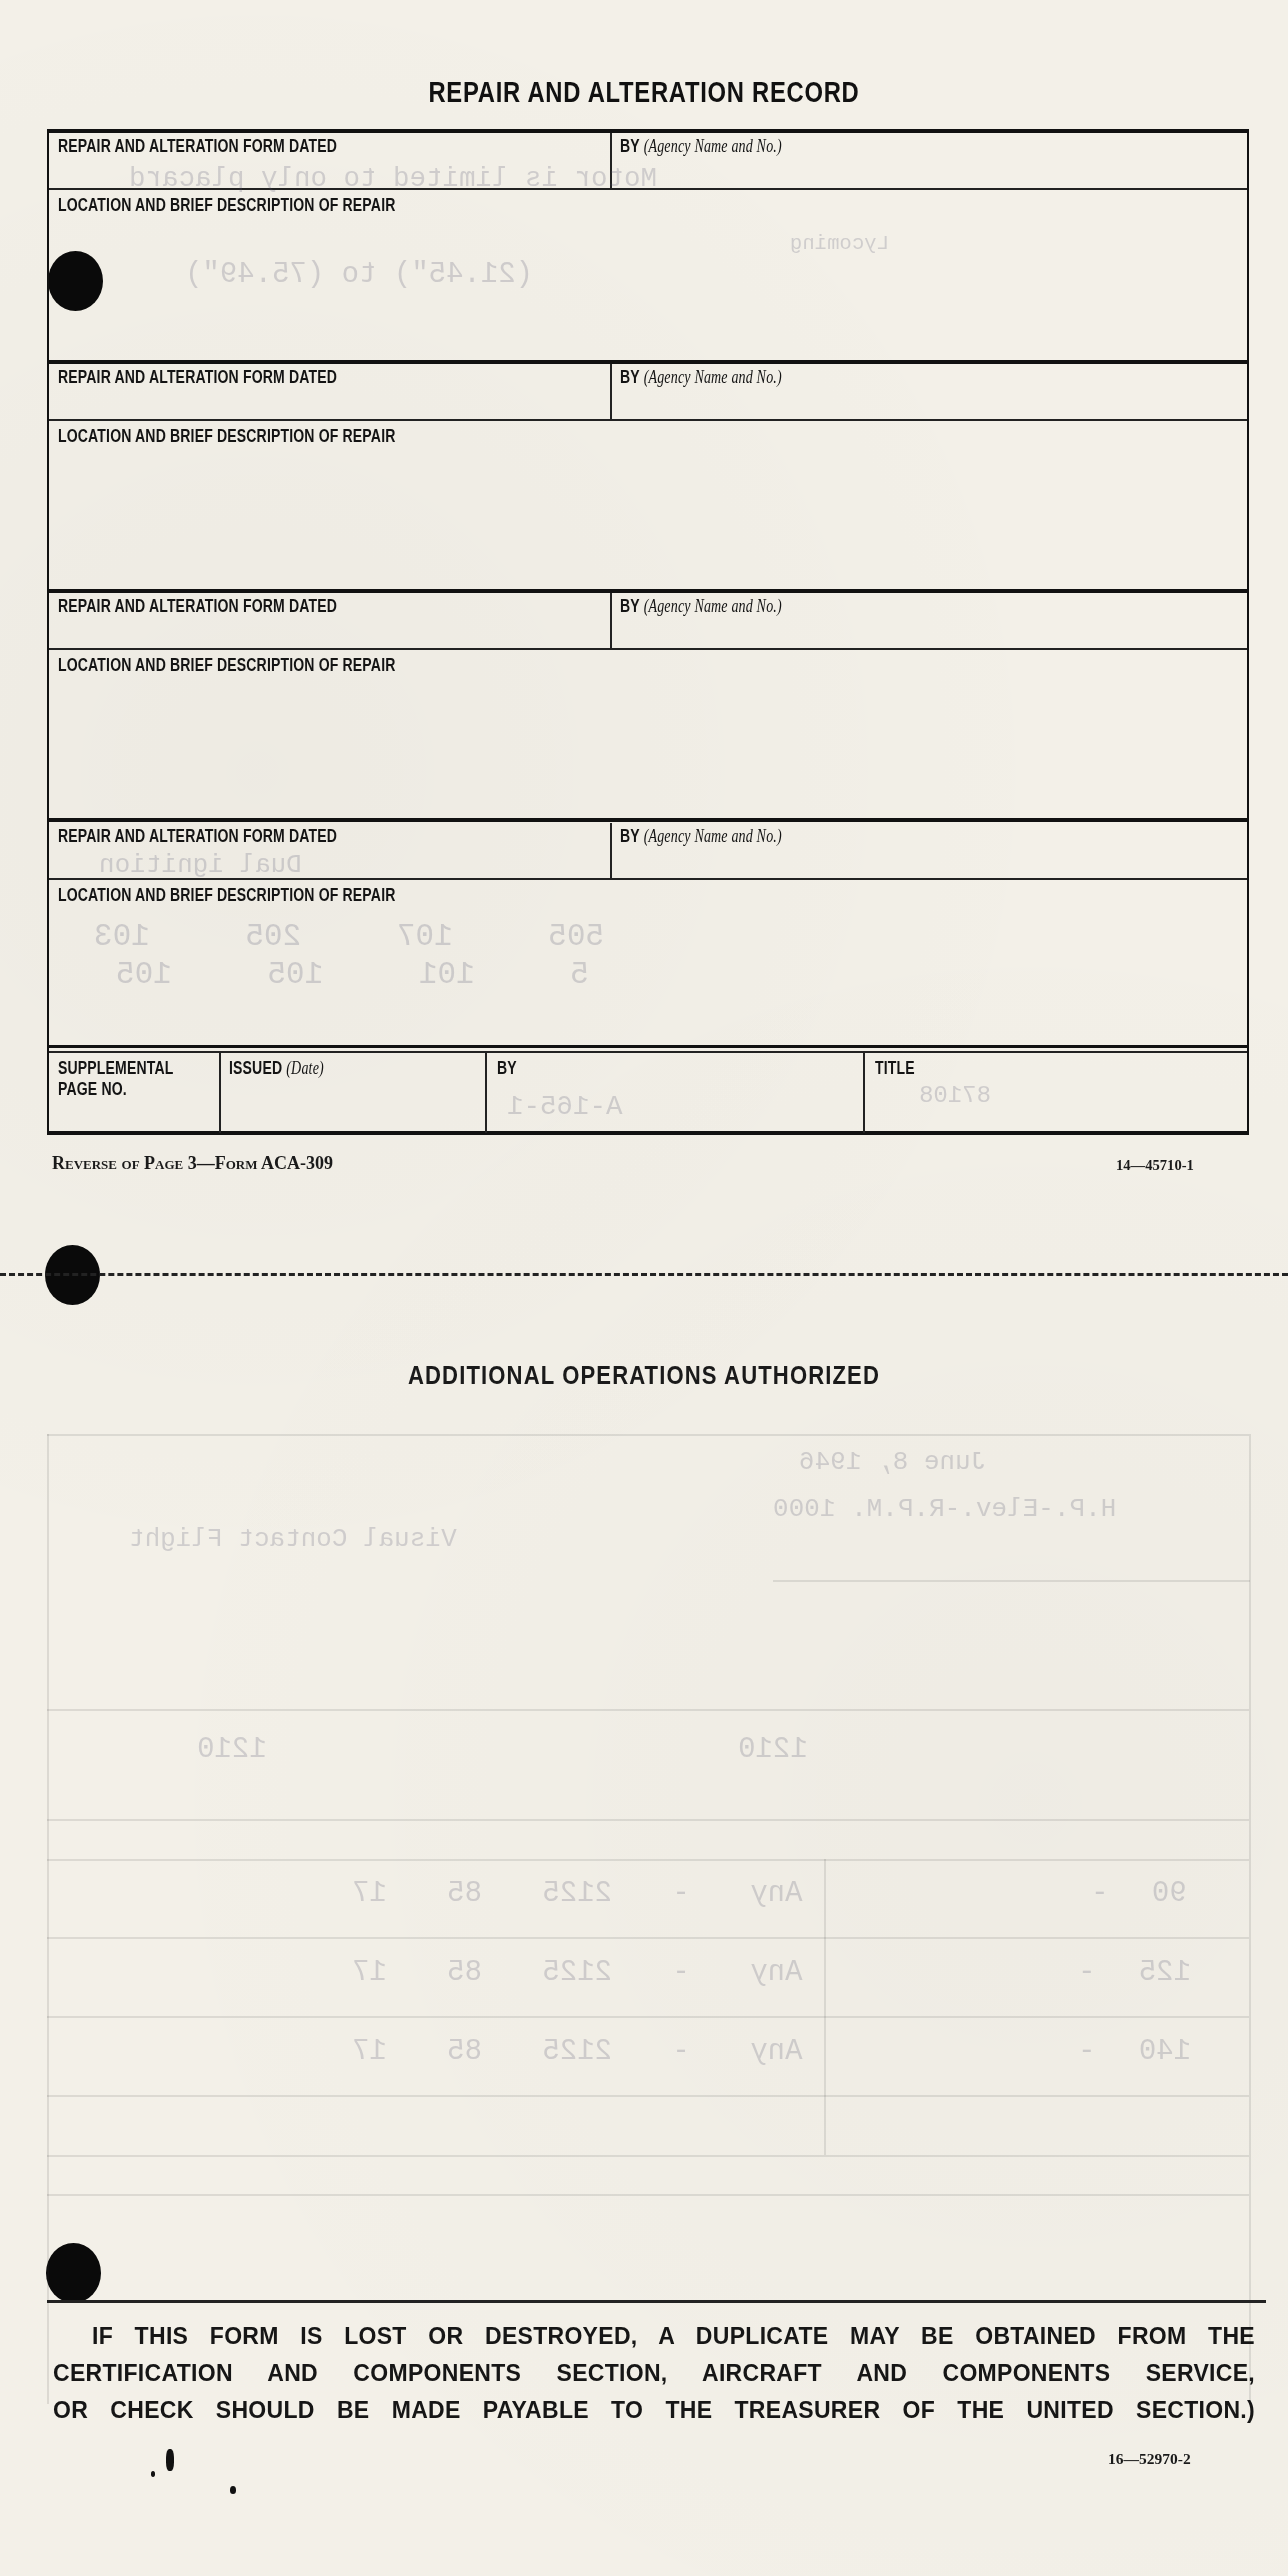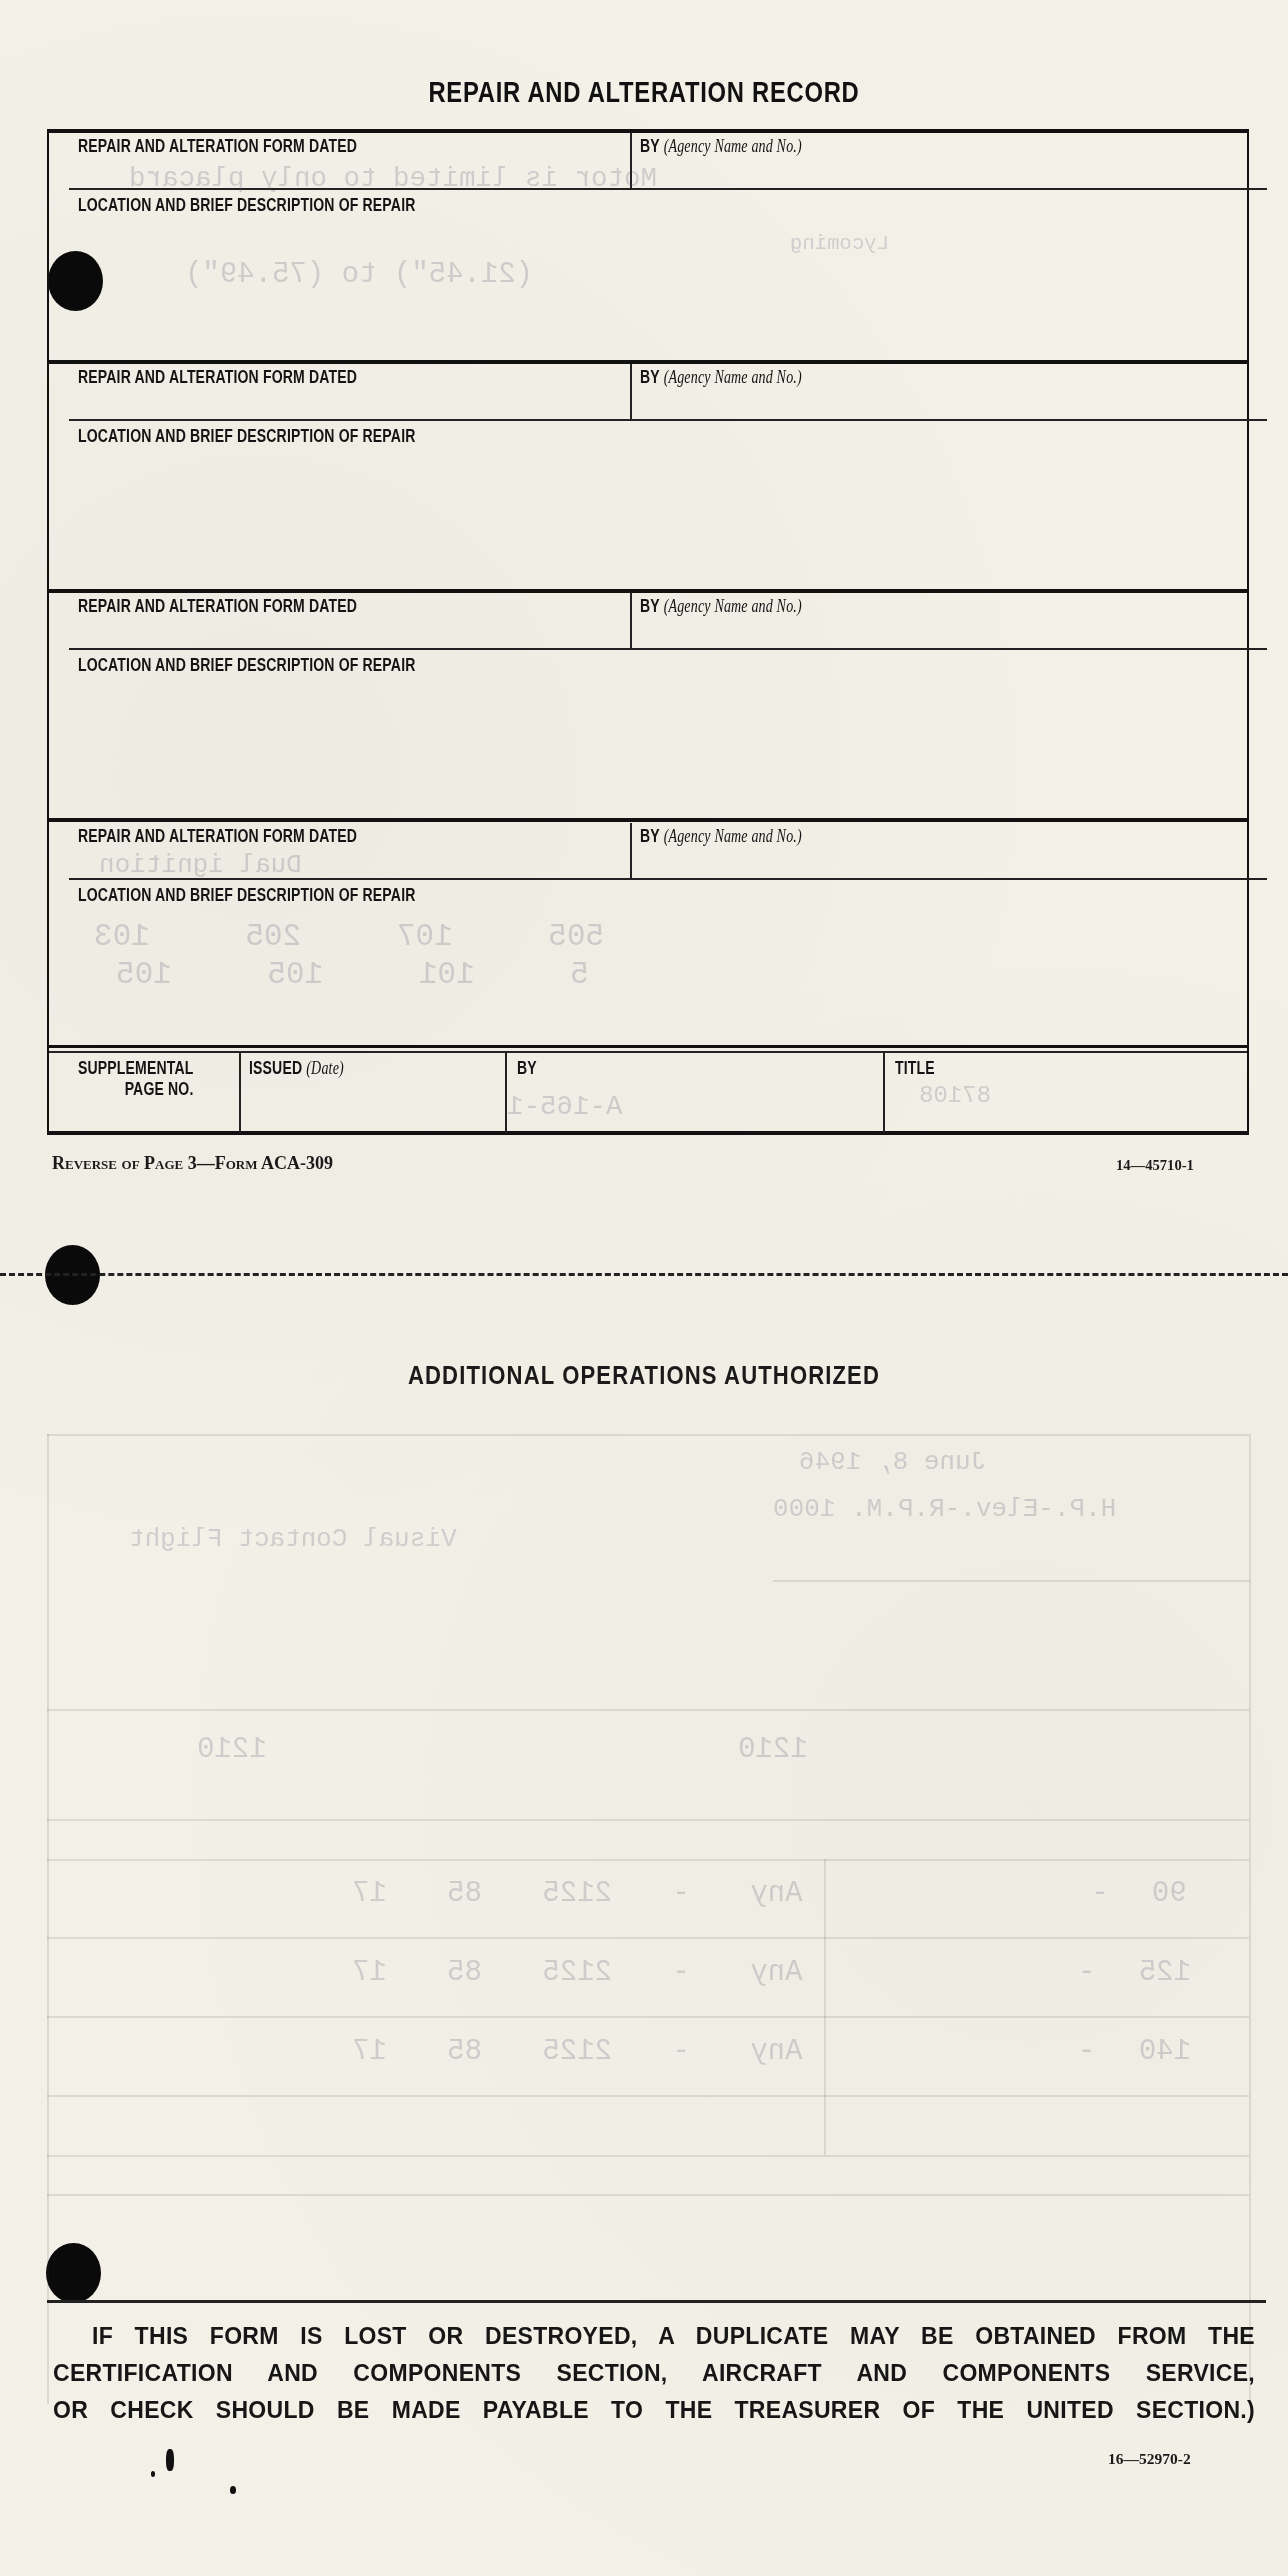--- a/index.html
+++ b/index.html
@@ -15,21 +15,21 @@
     .title {
       left: 0; width: 1288px; top: 76px; text-align: center;
       font-family: "Liberation Sans", sans-serif; font-weight: bold;
       font-size: 29px; letter-spacing: 0.9px; transform: scaleX(0.82); transform-origin: center;
       color: #111;
     }
     .form-box {
       left: 47px; top: 129px; width: 1202px; height: 1006px;
       border: 2.6px solid #111; border-top-width: 4.3px; border-bottom-width: 4.3px; box-sizing: border-box;
     }
-    .section { position: absolute; left: 0; width: 100%; margin-left: 20px; }
+    .section { position: absolute; left: 0; width: 100%; }
     .sec-rule { position: absolute; left: 0; width: 100%; height: 4.3px; background: #111; }
     .hdr-rule { position: absolute; left: 0; width: 100%; height: 1.7px; background: #222; }
     .vdiv { position: absolute; width: 1.7px; background: #222; }
     .lbl {
       position: absolute; font-weight: bold; font-size: 18px; white-space: nowrap;
       transform: scaleX(0.78); transform-origin: left top; color: #141414; letter-spacing: 0.2px;
     }
     .lbl i { font-family: "Liberation Serif", serif; font-weight: normal; font-style: italic; }
     .ghost {
       position: absolute; font-family: "Liberation Mono", monospace; color: rgba(80,80,110,0.22);
@@ -110,21 +110,21 @@
     <span class="lbl" style="left:571px; top:3.4px;"><span>BY</span> <i>(Agency Name and No.)</i></span>
     <div style="position:absolute; left:0; top:26px; width:558px; height:29px;"></div>
     <div style="position:absolute; left:563px; top:26px; width:635px; height:29px;"></div>
     <div class="hdr-rule" style="top:55px;"></div>
     <span class="lbl" style="left:8.6px; top:62px;">LOCATION AND BRIEF DESCRIPTION OF REPAIR</span>
     <div style="position:absolute; left:0; top:86px; width:100%; height:133px;"></div>
   </div>
   <div class="sec-rule" style="top:912px; height:2.6px;"></div>
   <div class="hdr-rule" style="top:918px;"></div>
 
-  <div class="section" style="top:920px; height:82px;text-align:right;">
+  <div class="section" style="top:920px; height:82px;">
     <span class="lbl" style="left:8.6px; top:5.2px; line-height:20.6px;"><span>SUPPLEMENTAL</span><br><span>PAGE NO.</span></span>
     <div class="vdiv" style="left:170px; top:0; height:80px;"></div>
     <span class="lbl" style="left:180px; top:5.2px;"><span>ISSUED</span> <i>(Date)</i></span>
     <div class="vdiv" style="left:436px; top:0; height:80px;"></div>
     <span class="lbl" style="left:448px; top:5.2px;">BY</span>
     <div class="vdiv" style="left:814px; top:0; height:80px;"></div>
     <span class="lbl" style="left:826px; top:5.2px;">TITLE</span>
     <div style="position:absolute; left:0; top:47px; width:168px; height:33px;"></div>
     <div style="position:absolute; left:172px; top:29px; width:263px; height:51px;"></div>
     <div style="position:absolute; left:438px; top:29px; width:374px; height:51px;"></div>

